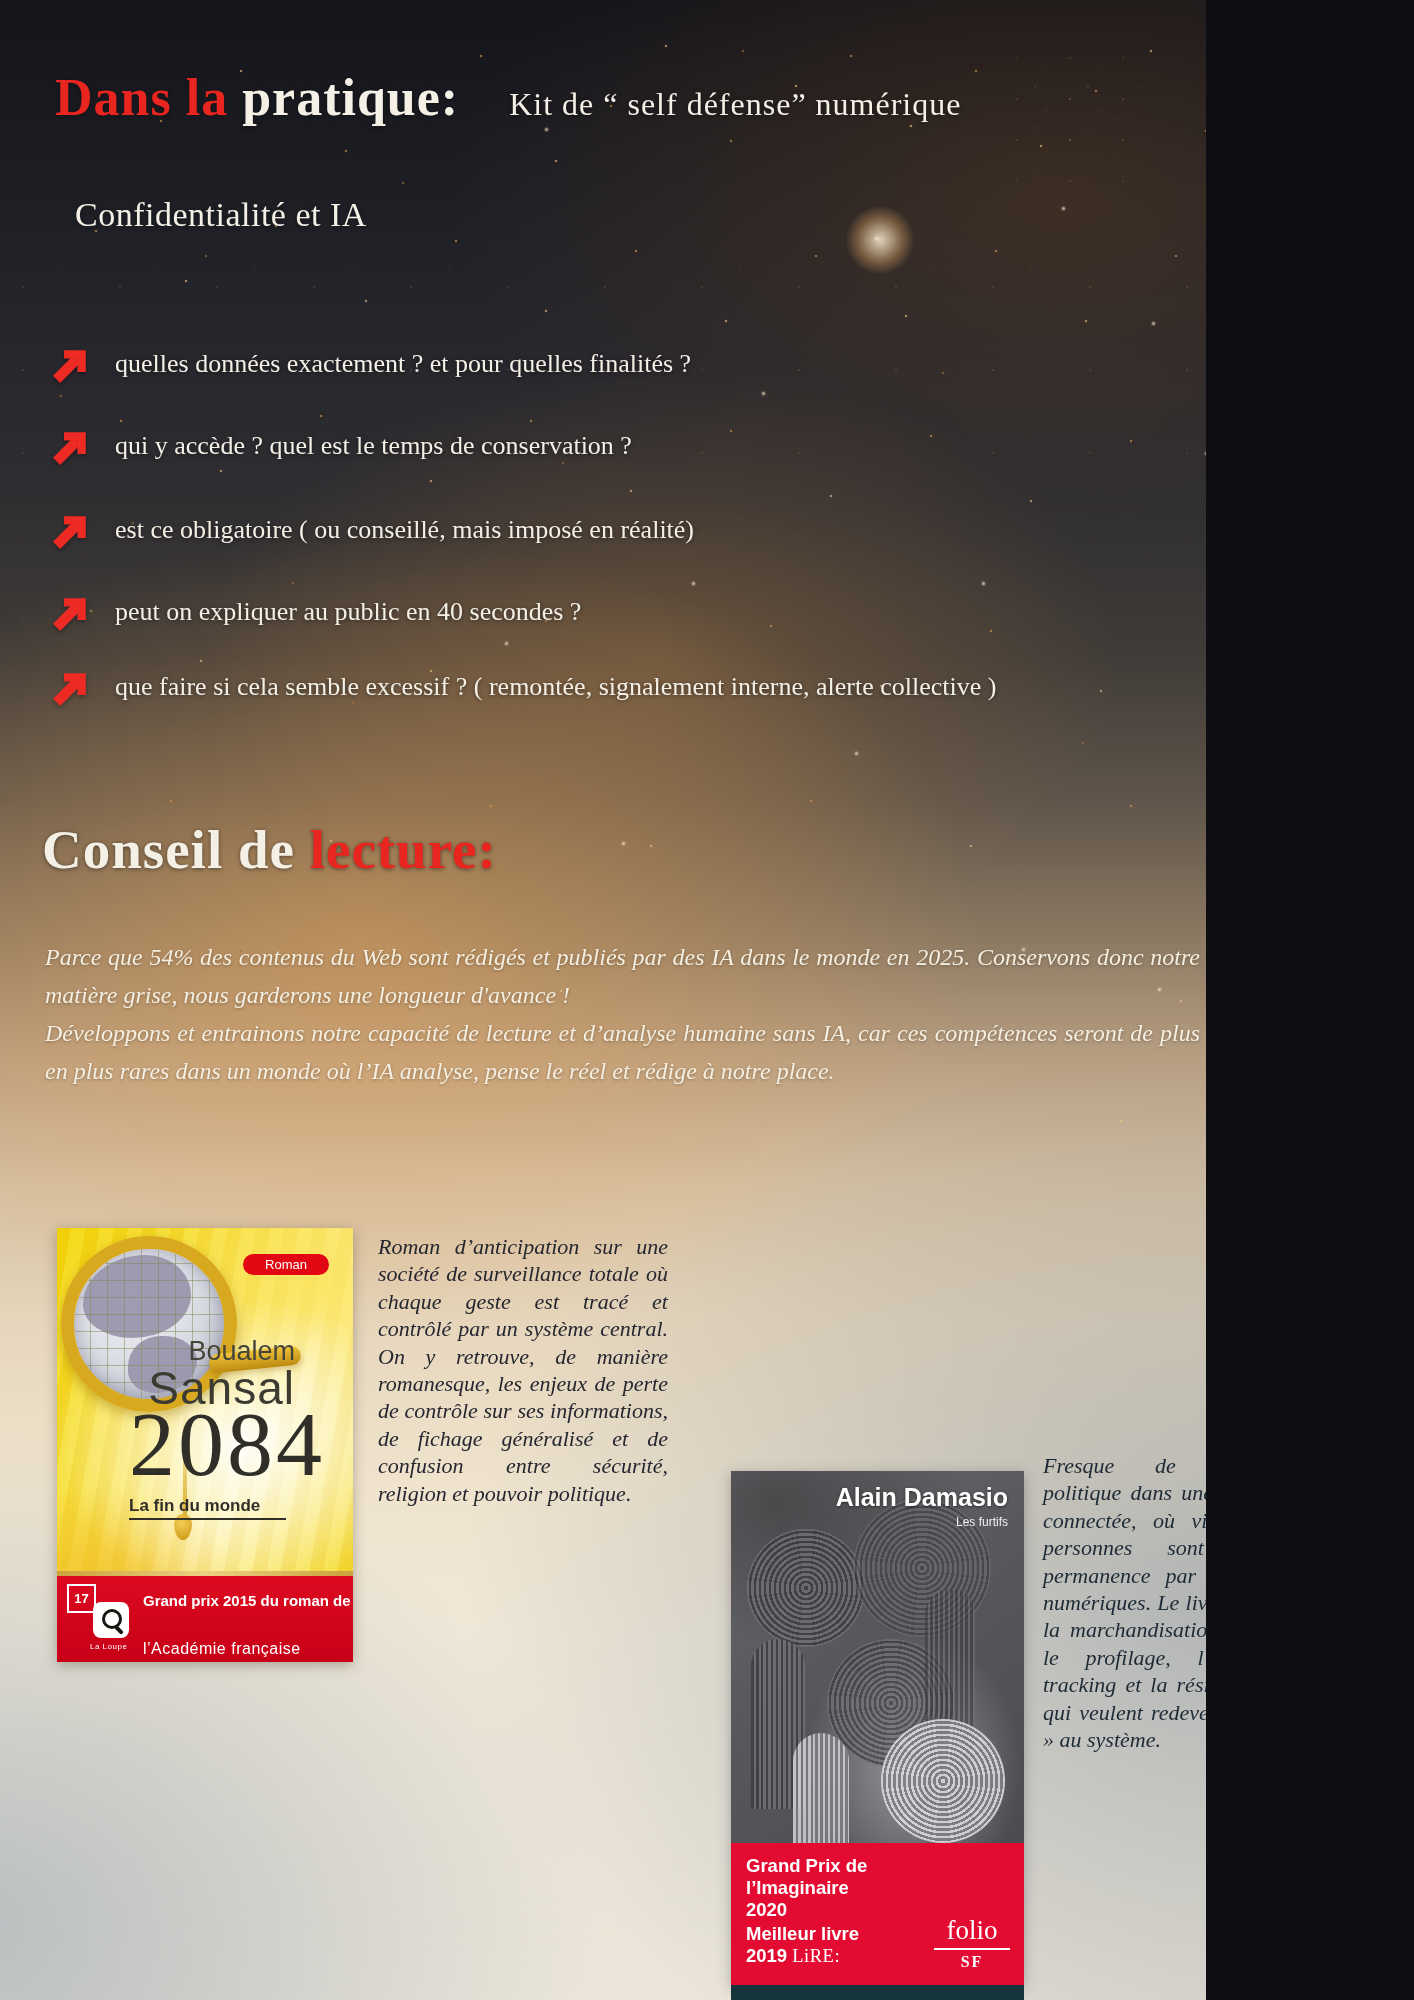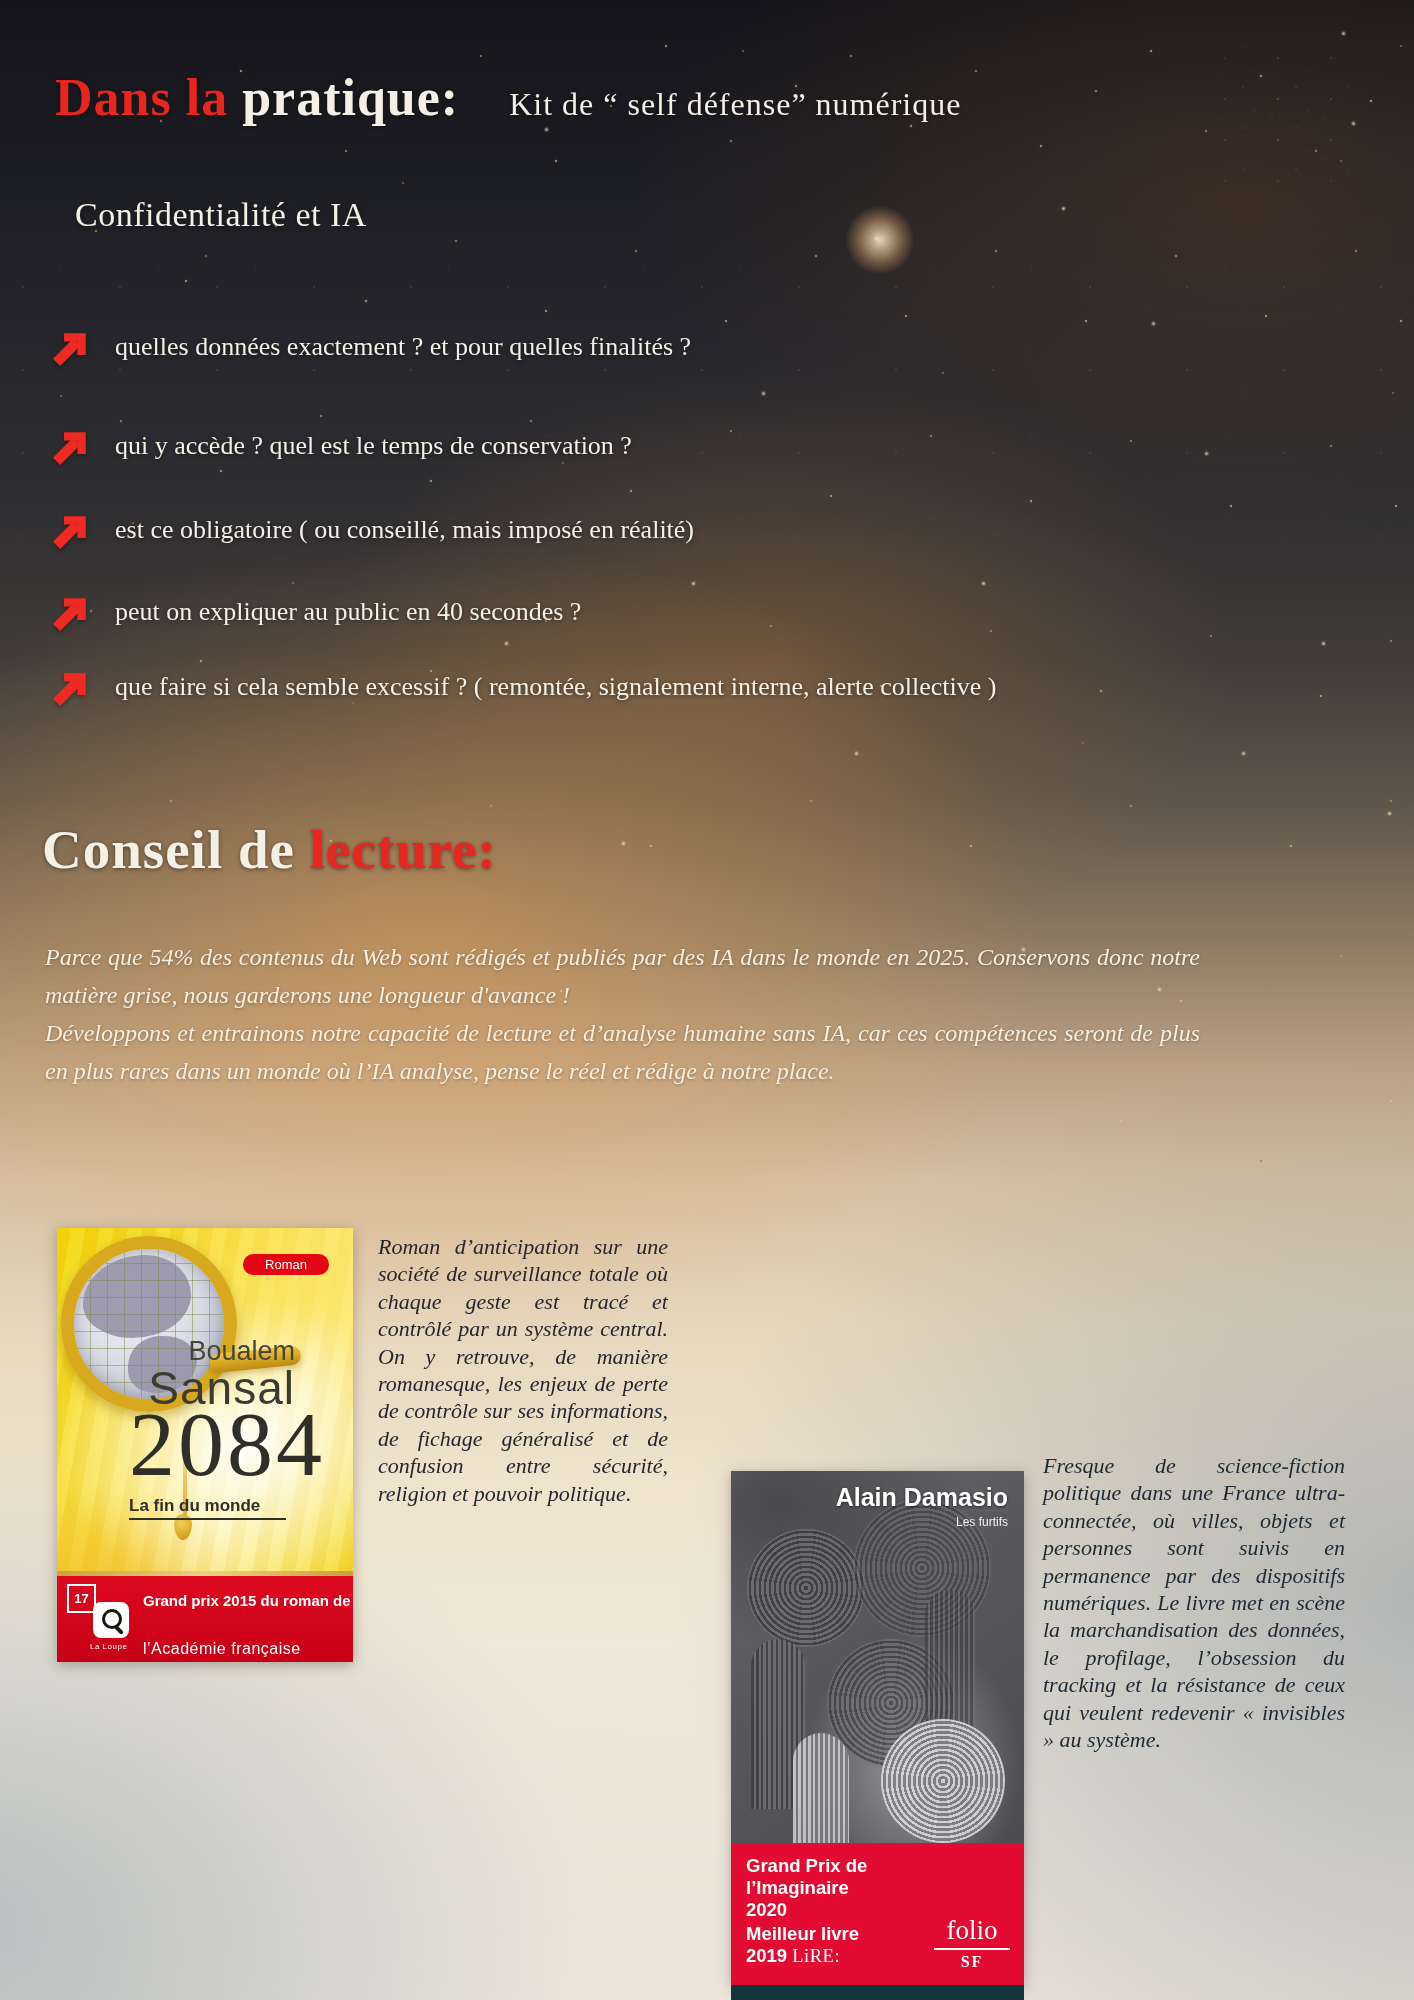--- a/index.html
+++ b/index.html
@@ -1,16 +1,16 @@
 <!DOCTYPE html>
 <html><head>
 <meta charset="utf-8">
 <style>
   html,body{margin:0;padding:0;background:#0d0d12;}
-  #page{position:relative;width:1414px;height:2000px;overflow:hidden;
+  #page{position:relative;width:1206px;height:2000px;overflow:hidden;
     font-family:"Liberation Serif","DejaVu Serif",serif;
     background:
       radial-gradient(1000px 650px at 30% 47%, rgba(236,166,88,.50), rgba(236,166,88,0) 62%),
       radial-gradient(700px 450px at 55% 33%, rgba(205,140,70,.30), transparent 65%),
       radial-gradient(900px 500px at 88% 10%, rgba(110,70,35,.38), transparent 68%),
       radial-gradient(1100px 800px at 102% 80%, rgba(125,138,152,.55), transparent 70%),
       radial-gradient(900px 700px at -2% 96%, rgba(148,163,176,.55), transparent 70%),
       radial-gradient(1200px 700px at 50% 108%, rgba(244,238,226,.8), transparent 75%),
       linear-gradient(180deg,#14141a 0%,#1d1e24 9%,#26262c 17%,#2f2e31 25%,#413c38 33%,#5f554a 40%,#8d7a63 47%,#b89f82 53%,#d4bfa2 59%,#e6d6bc 66%,#efe3cd 74%,#f0e8d8 82%,#ebe4d6 90%,#e2dcd0 100%);}
   .abs{position:absolute;}
@@ -40,21 +40,21 @@
   
   .light{color:#f4f0e6;text-shadow:0 1px 4px rgba(8,8,14,.5);}
   .title-row{left:55px;top:68px;display:flex;align-items:baseline;gap:50px;white-space:nowrap;}
   .title-main{font-size:52px;font-weight:700;letter-spacing:1px;}
   .title-red{color:#e8261f;text-shadow:0 1px 4px rgba(8,8,14,.4);}
   .title-sub{font-size:32px;letter-spacing:1px;}
   .h-conf{left:75px;top:196px;font-size:34px;letter-spacing:.5px;}
   .intro{left:75px;top:281px;font-size:26px;}
   .bullet{position:absolute;left:52px;display:flex;align-items:center;gap:26px;height:38px;}
   .bullet .txt{font-size:26px;}
-  .b-1{top:328px;} .b-2{top:427px;} .b-3{top:511px;} .b-4{top:593px;} .b-5{top:668px;}
+  .b-1{top:345px;} .b-2{top:427px;} .b-3{top:511px;} .b-4{top:593px;} .b-5{top:668px;}
   .arrow-ic{width:37px;height:37px;flex:0 0 37px;filter:drop-shadow(0 2px 2px rgba(0,0,0,.35));}
   .h-conseil{left:42px;top:818px;font-size:55px;font-weight:700;letter-spacing:1px;white-space:nowrap;}
   .h-conseil .red{color:#e8261f;}
   .lead{left:45px;top:938px;width:1155px;font-style:italic;font-size:24px;line-height:38px;text-align:justify;color:#f5efe1;text-shadow:0 1px 3px rgba(40,30,20,.35);}
   .lead p{margin:0;}
   .bookdesc{font-style:italic;font-size:22px;line-height:27.4px;text-align:justify;color:#252630;}
   .desc1{left:378px;top:1233px;width:290px;}
   .desc2{left:1043px;top:1452px;width:302px;color:#1d2a35;}
   
   .book1{left:57px;top:1228px;width:296px;height:434px;box-shadow:0 3px 12px rgba(60,50,30,.35);overflow:hidden;}

